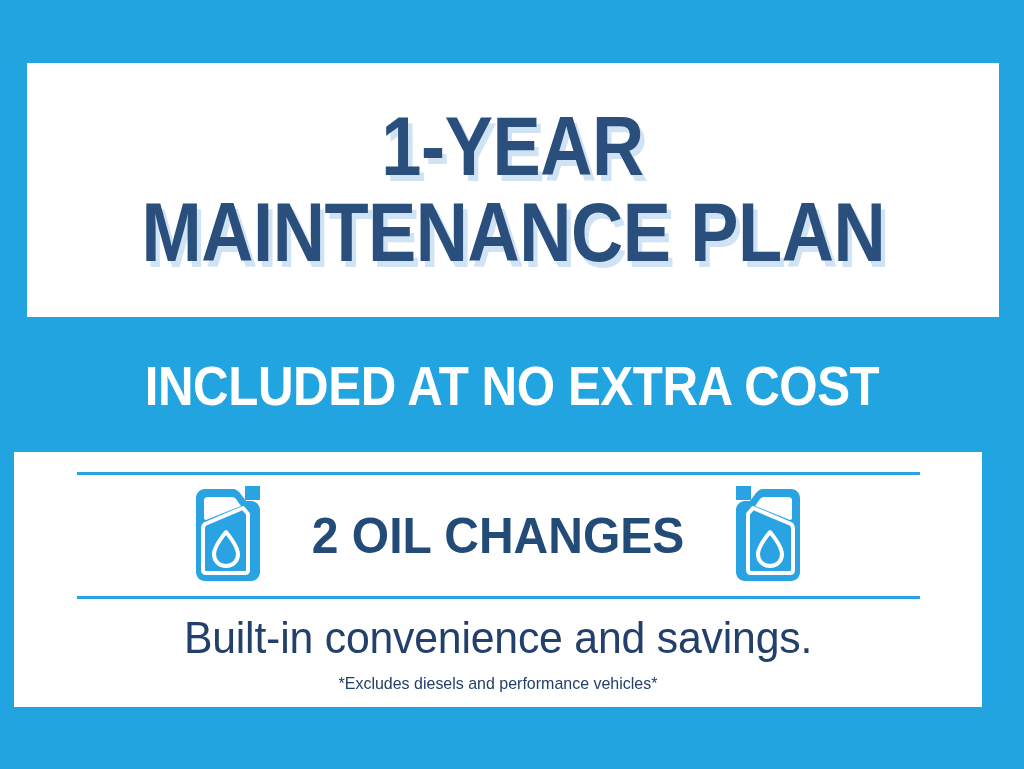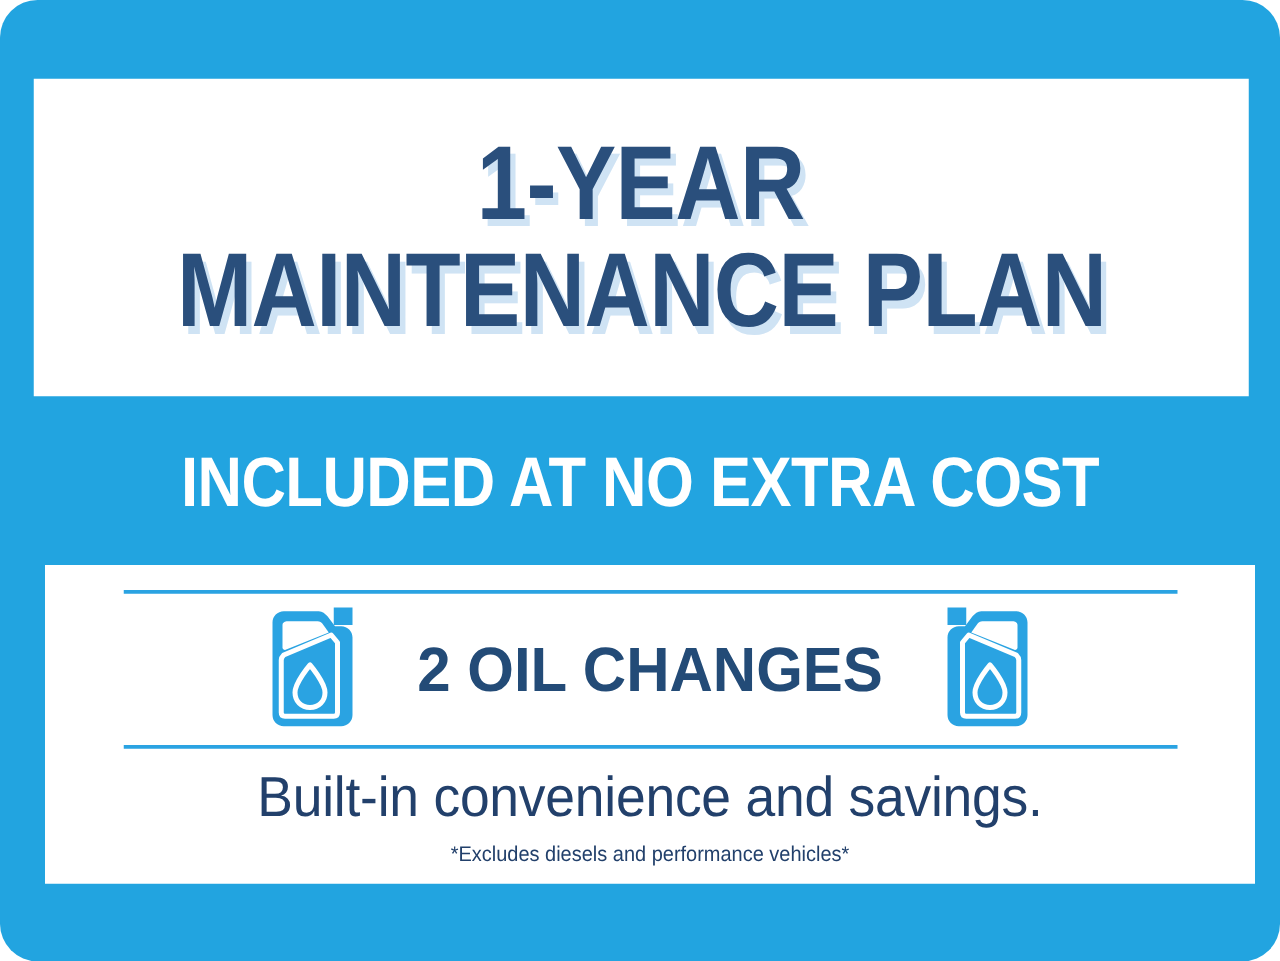--- a/index.html
+++ b/index.html
@@ -12,21 +12,20 @@
     overflow: hidden;
     font-family: "Liberation Sans", sans-serif;
   }
 
   #poster {
     position: relative;
     width: 1024px;
     height: 769px;
     background: #22a4e0;
     box-sizing: border-box;
-    border-radius: 30px;
   }
 
   
   .card-top {
     position: absolute;
     left: 27px;
     top: 63px;
     width: 972px;
     height: 254px;
     background: #ffffff;
@@ -72,21 +71,21 @@
     font-size: 56px;
     letter-spacing: -0.5px;
     text-transform: uppercase;
     white-space: nowrap;
     transform: scaleX(0.88);
   }
 
   
   .card-bottom {
     position: absolute;
-    left: 36px;
+    left: 14px;
     top: 452px;
     width: 968px;
     height: 255px;
     background: #ffffff;
   }
 
   .rule {
     position: absolute;
     left: 63px;
     width: 843px;

